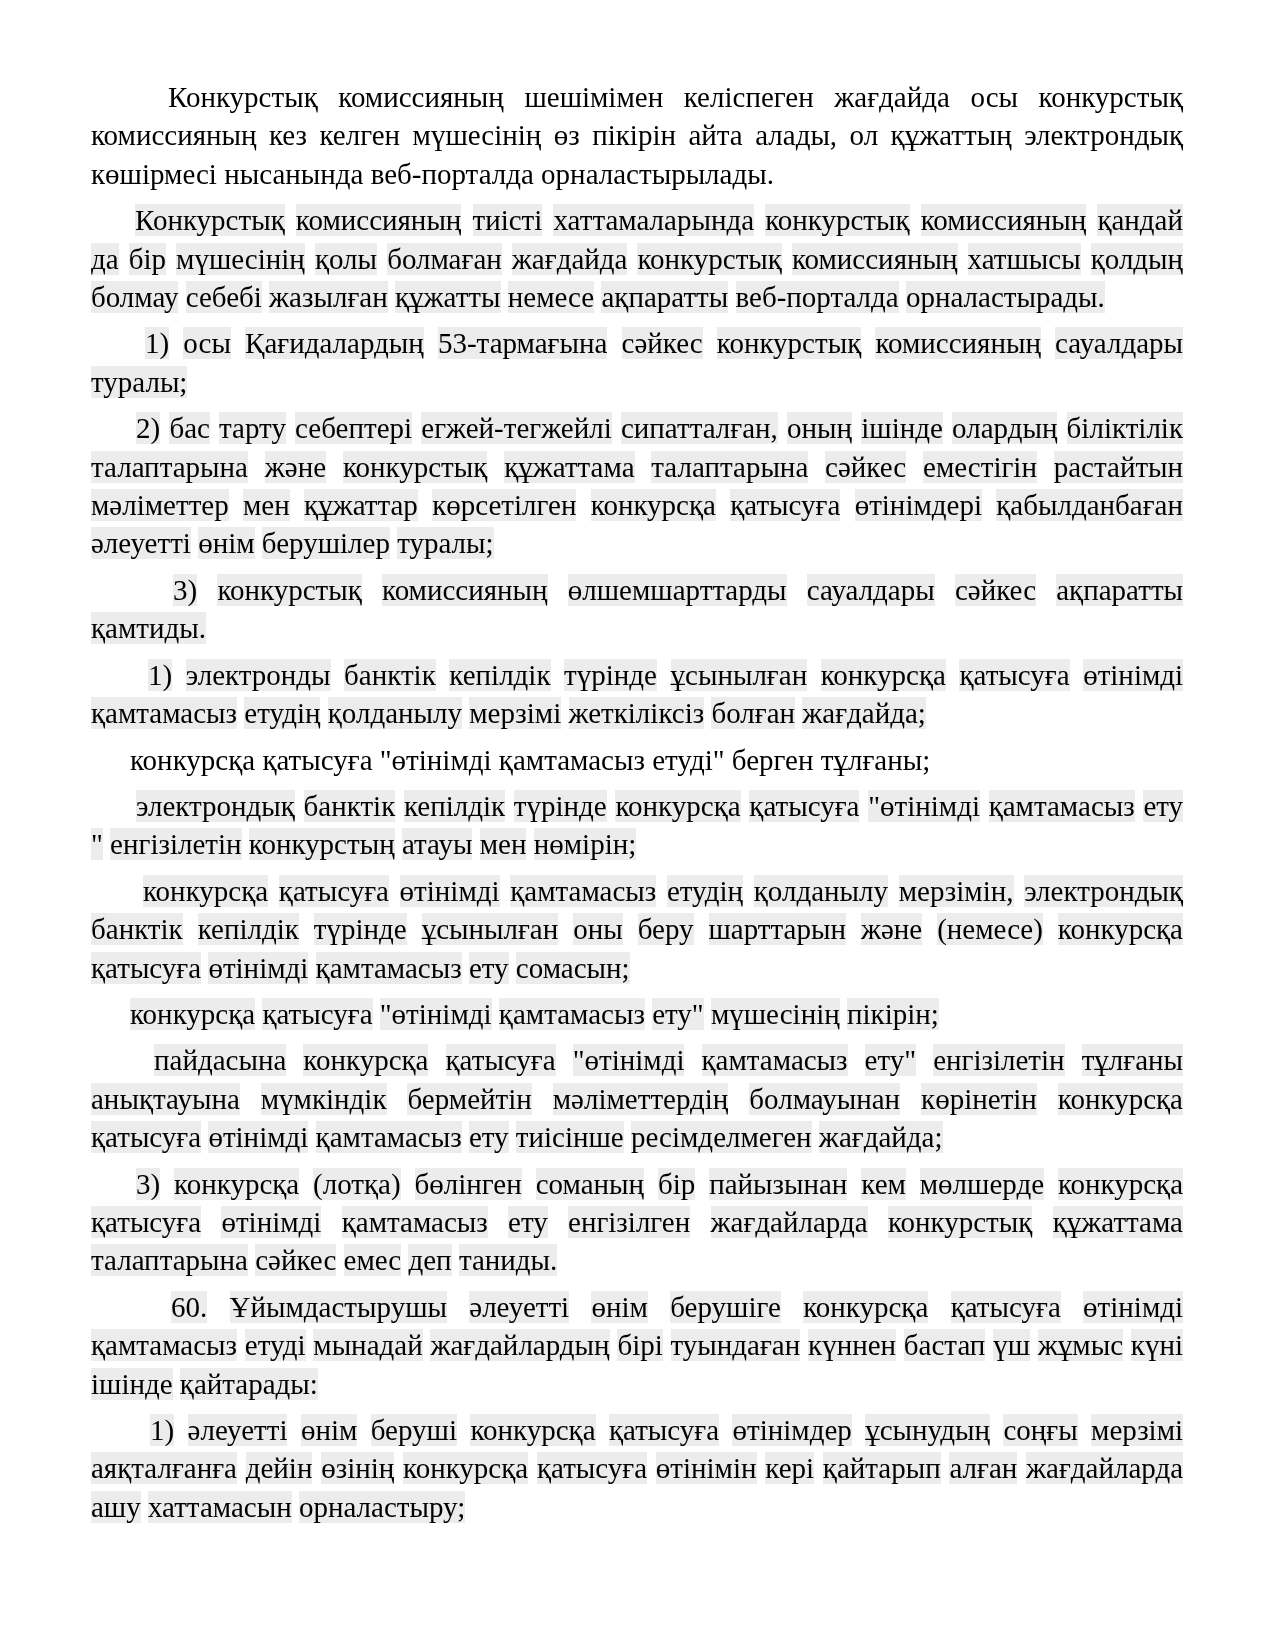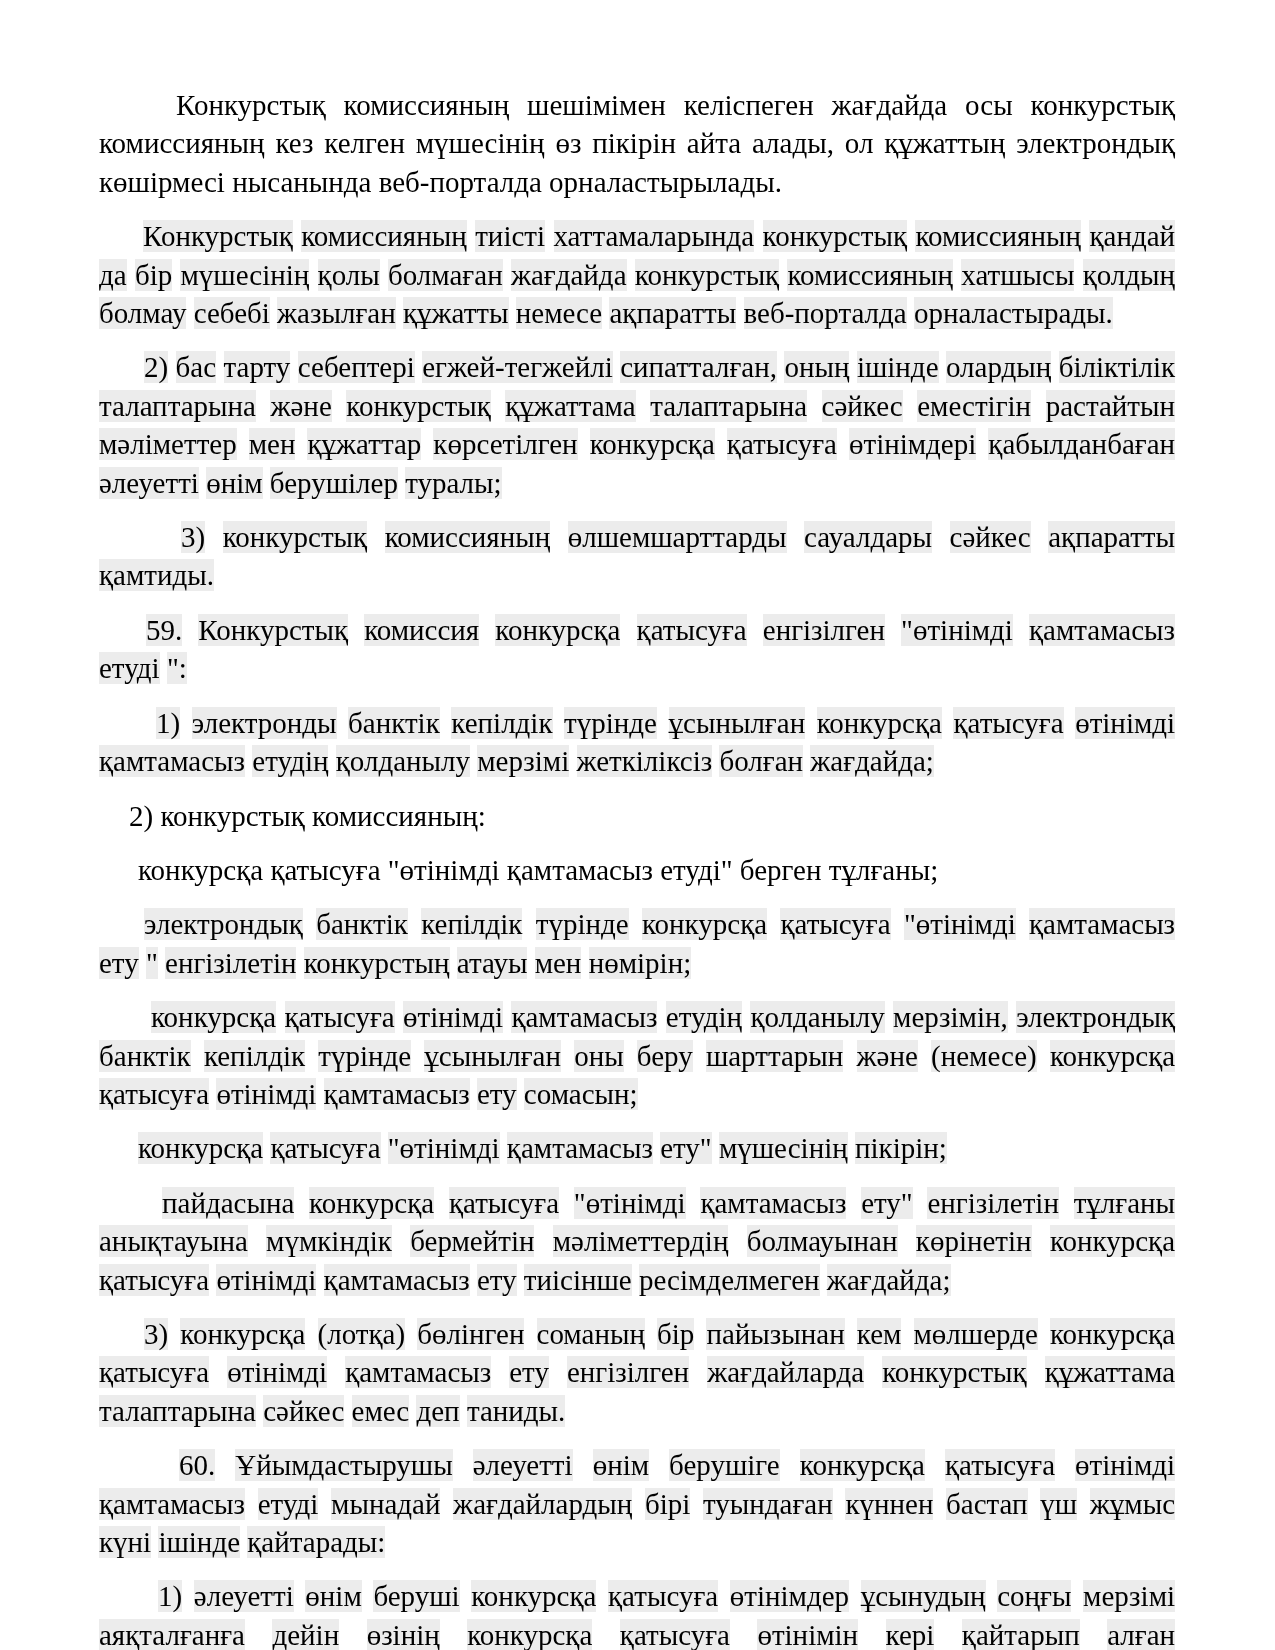--- a/index.html
+++ b/index.html
@@ -18,39 +18,38 @@
     left: 83px;
     top: 70px;
     width: 1108px;
     font-family: "Liberation Serif", "DejaVu Serif", serif;
     font-size: 29px;
     line-height: 38.4px;
     color: #000000;
     text-align: justify;
   }
   .doc p {
-    margin: 16px;
+    margin: 8px;
     padding: 0;
   }
   .hl {
     background-color: var(--hl, #ececec);
   }
 </style>
 </head>
 <body style="background: rgb(255, 255, 255);">
 
 <div class="doc">
   <div id="paragraph-list" style="color: rgb(0, 0, 0);">
       <p style="text-indent: 77px;">Конкурстық комиссияның шешімімен келіспеген жағдайда осы конкурстық комиссияның кез келген мүшесінің өз пікірін айта алады, ол құжаттың электрондық көшірмесі нысанында веб-порталда орналастырылады.</p>
       <p style="text-indent: 44px;"><span class="hl">Конкурстық</span> <span class="hl">комиссияның</span> <span class="hl">тиісті</span> <span class="hl">хаттамаларында</span> <span class="hl">конкурстық</span> <span class="hl">комиссияның</span> <span class="hl">қандай</span> <span class="hl">да</span> <span class="hl">бір</span> <span class="hl">мүшесінің</span> <span class="hl">қолы</span> <span class="hl">болмаған</span> <span class="hl">жағдайда</span> <span class="hl">конкурстық</span> <span class="hl">комиссияның</span> <span class="hl">хатшысы</span> <span class="hl">қолдың</span> <span class="hl">болмау</span> <span class="hl">себебі</span> <span class="hl">жазылған</span> <span class="hl">құжатты</span> <span class="hl">немесе</span> <span class="hl">ақпаратты</span> <span class="hl">веб-порталда</span> <span class="hl">орналастырады.</span></p>
+      <p style="text-indent: 54px;"><span class="hl">1)</span> <span class="hl">осы</span> <span class="hl">Қағидалардың</span> <span class="hl">53-тармағына</span> <span class="hl">сәйкес</span> <span class="hl">конкурстық</span> <span class="hl">комиссияның</span> <span class="hl">сауалдары</span> <span class="hl">туралы;</span></p>
       <p style="text-indent: 45px;"><span class="hl">2)</span> <span class="hl">бас</span> <span class="hl">тарту</span> <span class="hl">себептері</span> <span class="hl">егжей-тегжейлі</span> <span class="hl">сипатталған,</span> <span class="hl">оның</span> <span class="hl">ішінде</span> <span class="hl">олардың</span> <span class="hl">біліктілік</span> <span class="hl">талаптарына</span> <span class="hl">және</span> <span class="hl">конкурстық</span> <span class="hl">құжаттама</span> <span class="hl">талаптарына</span> <span class="hl">сәйкес</span> <span class="hl">еместігін</span> <span class="hl">растайтын</span> <span class="hl">мәліметтер</span> <span class="hl">мен</span> <span class="hl">құжаттар</span> <span class="hl">көрсетілген</span> <span class="hl">конкурсқа</span> <span class="hl">қатысуға</span> <span class="hl">өтінімдері</span> <span class="hl">қабылданбаған</span> <span class="hl">әлеуетті</span> <span class="hl">өнім</span> <span class="hl">берушілер</span> <span class="hl">туралы;</span></p>
       <p style="text-indent: 82px;"><span class="hl">3)</span> <span class="hl">конкурстық</span> <span class="hl">комиссияның</span> <span class="hl">өлшемшарттарды</span> <span class="hl">сауалдары</span> <span class="hl">сәйкес</span> <span class="hl">ақпаратты</span> <span class="hl">қамтиды.</span></p>
-      <p style="text-indent: 47px;"><span class="hl">59.</span> <span class="hl">Конкурстық</span> <span class="hl">комиссия</span> <span class="hl">конкурсқа</span> <span class="hl">қатысуға</span> <span class="hl">енгізілген</span> <span class="hl">"өтінімді</span> <span class="hl">қамтамасыз</span> <span class="hl">етуді</span> <span class="hl">":</span></p>
       <p style="text-indent: 57px;"><span class="hl">1)</span> <span class="hl">электронды</span> <span class="hl">банктік</span> <span class="hl">кепілдік</span> <span class="hl">түрінде</span> <span class="hl">ұсынылған</span> <span class="hl">конкурсқа</span> <span class="hl">қатысуға</span> <span class="hl">өтінімді</span> <span class="hl">қамтамасыз</span> <span class="hl">етудің</span> <span class="hl">қолданылу</span> <span class="hl">мерзімі</span> <span class="hl">жеткіліксіз</span> <span class="hl">болған</span> <span class="hl">жағдайда;</span></p>
-      <p style="text-indent: 30px;">2) конкурстық комиссияның:</p>
       <p style="text-indent: 39px;">конкурсқа қатысуға "өтінімді қамтамасыз етуді" берген тұлғаны;</p>
       <p style="text-indent: 45px;"><span class="hl">электрондық</span> <span class="hl">банктік</span> <span class="hl">кепілдік</span> <span class="hl">түрінде</span> <span class="hl">конкурсқа</span> <span class="hl">қатысуға</span> <span class="hl">"өтінімді</span> <span class="hl">қамтамасыз</span> <span class="hl">ету</span> <span class="hl">"</span> <span class="hl">енгізілетін</span> <span class="hl">конкурстың</span> <span class="hl">атауы</span> <span class="hl">мен</span> <span class="hl">нөмірін;</span></p>
       <p style="text-indent: 52px;"><span class="hl">конкурсқа</span> <span class="hl">қатысуға</span> <span class="hl">өтінімді</span> <span class="hl">қамтамасыз</span> <span class="hl">етудің</span> <span class="hl">қолданылу</span> <span class="hl">мерзімін,</span> <span class="hl">электрондық</span> <span class="hl">банктік</span> <span class="hl">кепілдік</span> <span class="hl">түрінде</span> <span class="hl">ұсынылған</span> <span class="hl">оны</span> <span class="hl">беру</span> <span class="hl">шарттарын</span> <span class="hl">және</span> <span class="hl">(немесе)</span> <span class="hl">конкурсқа</span> <span class="hl">қатысуға</span> <span class="hl">өтінімді</span> <span class="hl">қамтамасыз</span> <span class="hl">ету</span> <span class="hl">сомасын;</span></p>
       <p style="text-indent: 39px;"><span class="hl">конкурсқа</span> <span class="hl">қатысуға</span> <span class="hl">"өтінімді</span> <span class="hl">қамтамасыз</span> <span class="hl">ету"</span> <span class="hl">мүшесінің</span> <span class="hl">пікірін;</span></p>
       <p style="text-indent: 63px;"><span class="hl">пайдасына</span> <span class="hl">конкурсқа</span> <span class="hl">қатысуға</span> <span class="hl">"өтінімді</span> <span class="hl">қамтамасыз</span> <span class="hl">ету"</span> <span class="hl">енгізілетін</span> <span class="hl">тұлғаны</span> <span class="hl">анықтауына</span> <span class="hl">мүмкіндік</span> <span class="hl">бермейтін</span> <span class="hl">мәліметтердің</span> <span class="hl">болмауынан</span> <span class="hl">көрінетін</span> <span class="hl">конкурсқа</span> <span class="hl">қатысуға</span> <span class="hl">өтінімді</span> <span class="hl">қамтамасыз</span> <span class="hl">ету</span> <span class="hl">тиісінше</span> <span class="hl">ресімделмеген</span> <span class="hl">жағдайда;</span></p>
       <p style="text-indent: 45px;"><span class="hl">3)</span> <span class="hl">конкурсқа</span> <span class="hl">(лотқа)</span> <span class="hl">бөлінген</span> <span class="hl">соманың</span> <span class="hl">бір</span> <span class="hl">пайызынан</span> <span class="hl">кем</span> <span class="hl">мөлшерде</span> <span class="hl">конкурсқа</span> <span class="hl">қатысуға</span> <span class="hl">өтінімді</span> <span class="hl">қамтамасыз</span> <span class="hl">ету</span> <span class="hl">енгізілген</span> <span class="hl">жағдайларда</span> <span class="hl">конкурстық</span> <span class="hl">құжаттама</span> <span class="hl">талаптарына</span> <span class="hl">сәйкес</span> <span class="hl">емес</span> <span class="hl">деп</span> <span class="hl">таниды.</span></p>
       <p style="text-indent: 80px;"><span class="hl">60.</span> <span class="hl">Ұйымдастырушы</span> <span class="hl">әлеуетті</span> <span class="hl">өнім</span> <span class="hl">берушіге</span> <span class="hl">конкурсқа</span> <span class="hl">қатысуға</span> <span class="hl">өтінімді</span> <span class="hl">қамтамасыз</span> <span class="hl">етуді</span> <span class="hl">мынадай</span> <span class="hl">жағдайлардың</span> <span class="hl">бірі</span> <span class="hl">туындаған</span> <span class="hl">күннен</span> <span class="hl">бастап</span> <span class="hl">үш</span> <span class="hl">жұмыс</span> <span class="hl">күні</span> <span class="hl">ішінде</span> <span class="hl">қайтарады:</span></p>
       <p style="text-indent: 59px;"><span class="hl">1)</span> <span class="hl">әлеуетті</span> <span class="hl">өнім</span> <span class="hl">беруші</span> <span class="hl">конкурсқа</span> <span class="hl">қатысуға</span> <span class="hl">өтінімдер</span> <span class="hl">ұсынудың</span> <span class="hl">соңғы</span> <span class="hl">мерзімі</span> <span class="hl">аяқталғанға</span> <span class="hl">дейін</span> <span class="hl">өзінің</span> <span class="hl">конкурсқа</span> <span class="hl">қатысуға</span> <span class="hl">өтінімін</span> <span class="hl">кері</span> <span class="hl">қайтарып</span> <span class="hl">алған</span> <span class="hl">жағдайларда</span> <span class="hl">ашу</span> <span class="hl">хаттамасын</span> <span class="hl">орналастыру;</span></p>
     </div>
 </div>

